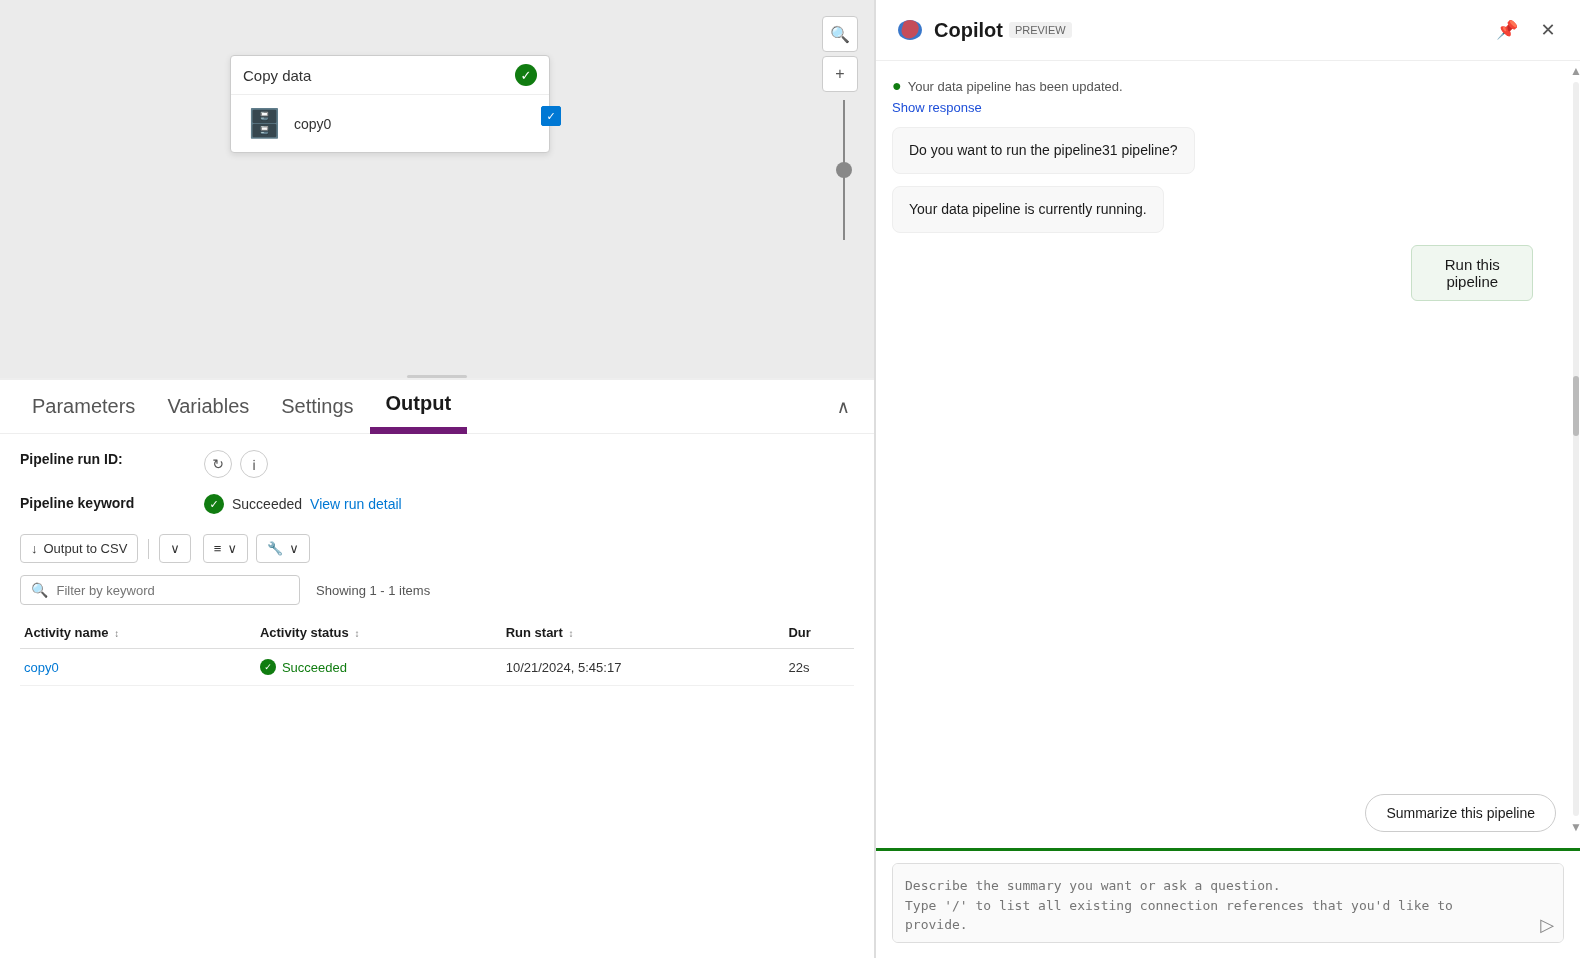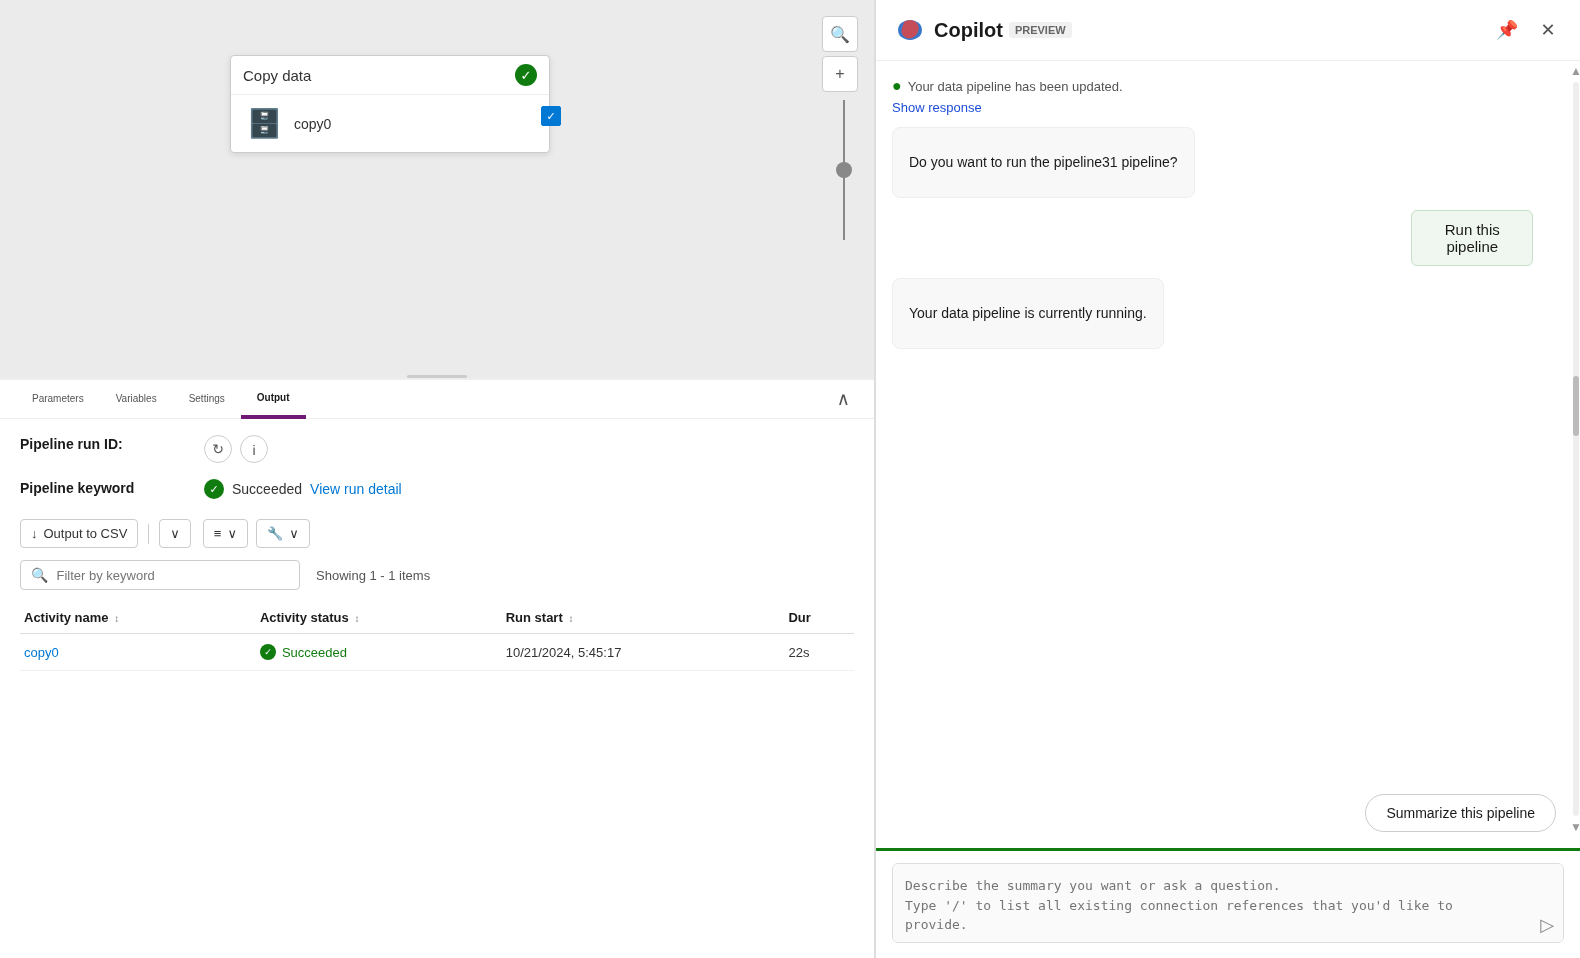--- a/index.html
+++ b/index.html
@@ -165,29 +165,29 @@
       padding: 0 16px;
       border-bottom: 1px solid #eee;
       background: white;
       position: relative;
     }
 
     .tab-item {
       padding: 12px 16px;
       cursor: pointer;
       color: #555;
-      font-size: 10px;
+      font-size: 20px;
       border-bottom: 2px solid transparent;
       margin-bottom: -1px;
     }
 
     .tab-item.active {
       color: #1a1a1a;
       font-weight: 600;
-      border-bottom: 4px solid #701a75;
+      border-bottom: 7px solid #701a75;
     }
 
     .tab-collapse {
       margin-left: auto;
       cursor: pointer;
       font-size: 18px;
       color: #555;
       padding: 8px;
     }
 
@@ -377,21 +377,21 @@
       font-weight: 600;
       color: #1a1a1a;
     }
 
     .preview-badge {
       font-size: 11px;
       color: #666;
       background: #f0f0f0;
       padding: 2px 6px;
       border-radius: 3px;
-      font-weight: 700;
+      font-weight: 400;
     }
 
     .header-actions {
       margin-left: auto;
       display: flex;
       gap: 8px;
       align-items: center;
     }
 
     .header-icon-btn {
@@ -422,21 +422,21 @@
 
     .chat-message.assistant {
       align-self: flex-start;
     }
 
     .chat-message.user-action {
       align-self: flex-end;
     }
 
     .msg-bubble {
-      padding: 24px 16px;
+      padding: 12px 16px;
       border-radius: 8px;
       font-size: 14px;
       line-height: 1.5;
       color: #1a1a1a;
     }
 
     .msg-bubble.assistant-bg {
       background: #f8f8f8;
       border: 1px solid #eee;
     }
@@ -755,28 +755,28 @@
       </div>
       <a class="show-response-link">Show response</a>
     </div>
 
     <div class="chat-message assistant">
       <div class="msg-bubble assistant-bg">
         <span>Do you want to run the pipeline31 pipeline?</span>
       </div>
     </div>
 
-    <div class="chat-message user-action">
-      <button class="action-btn">Run this pipeline</button>
-    </div>
-
     <div class="chat-message assistant">
       <div class="msg-bubble assistant-bg">
         <span>Your data pipeline is currently running.</span>
       </div>
+    </div>
+
+    <div class="chat-message user-action">
+      <button class="action-btn">Run this pipeline</button>
     </div>
 
     <div style="flex:1;"></div>
 
     <div style="display:flex; justify-content: flex-end; padding-right:8px;">
       <button class="summarize-btn">Summarize this pipeline</button>
     </div>
 
   </div>
 

